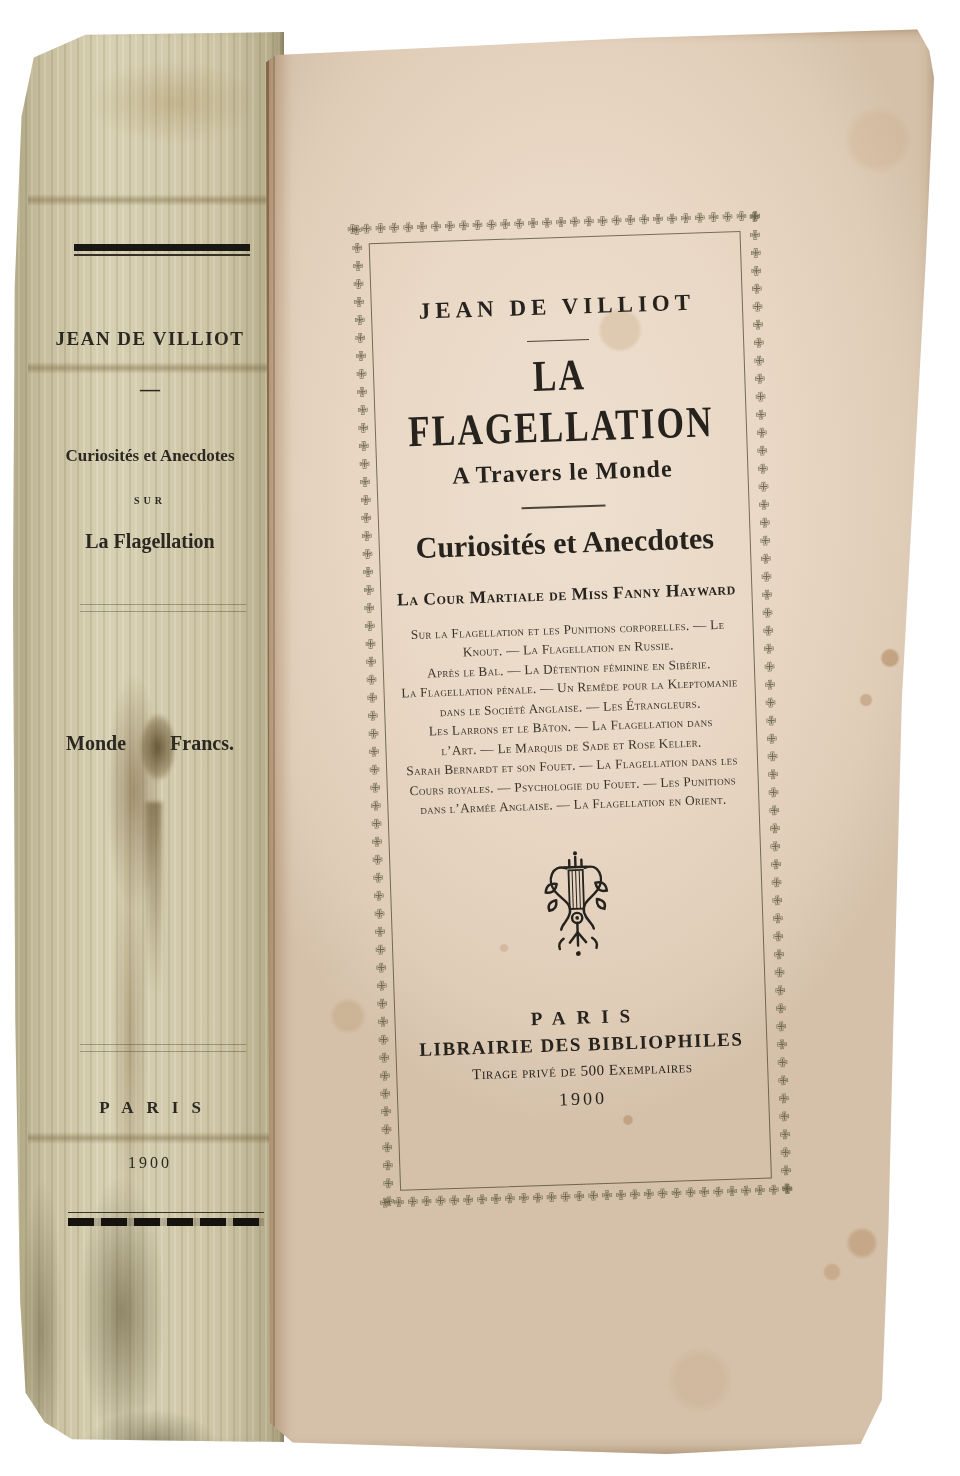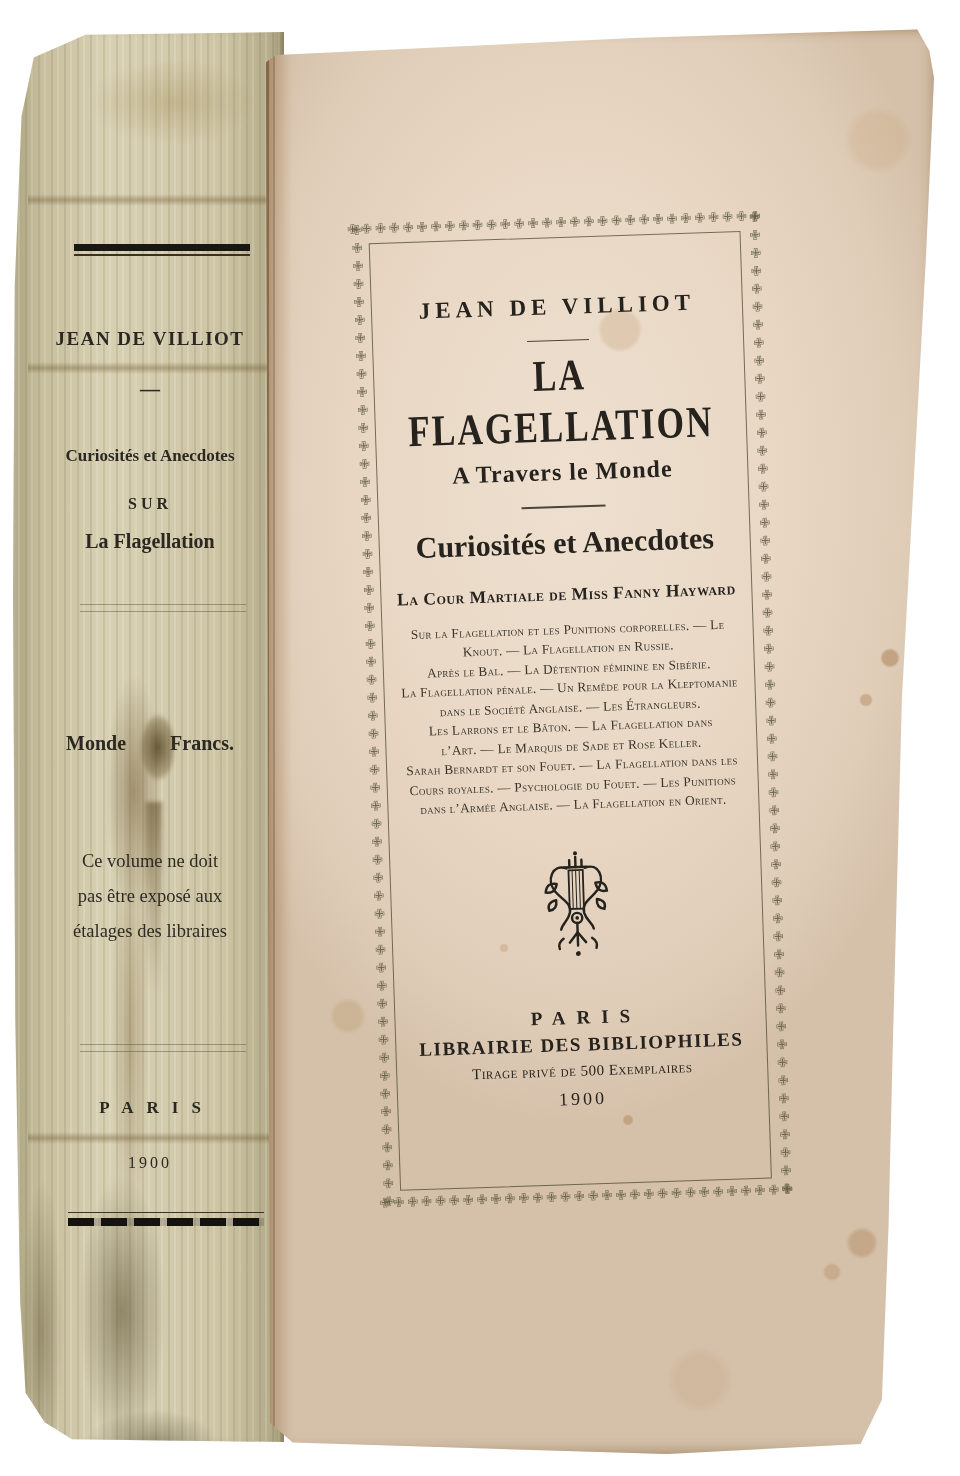--- a/index.html
+++ b/index.html
@@ -22,21 +22,21 @@
     box-shadow: inset -7px 0 10px -5px rgba(70,55,25,0.55), inset 4px 0 8px -4px rgba(255,255,250,0.5);
   }
   .spine-inner{position:absolute;left:16px;top:0;width:244px;height:100%;text-align:center;color:#2b2822;}
   .crease{position:absolute;left:0;width:100%;height:12px;
     background:linear-gradient(180deg,rgba(0,0,0,0) 0%,rgba(105,85,45,0.38) 50%,rgba(0,0,0,0) 100%);}
   .sp-bar-thick{position:absolute;left:46px;width:176px;height:7px;background:#191713;}
   .sp-bar-thin{position:absolute;left:46px;width:176px;height:1.6px;background:#36322a;}
   .sp-author{position:absolute;left:0;width:100%;top:296px;font-weight:bold;font-size:19px;letter-spacing:1.5px;}
   .sp-dash{position:absolute;left:0;width:100%;top:346px;font-size:20px;font-weight:bold;letter-spacing:0;}
   .sp-series{position:absolute;left:0;width:100%;top:414px;font-weight:bold;font-size:17px;}
-  .sp-sur{position:absolute;left:0;width:100%;top:463px;font-weight:bold;font-size:16px;letter-spacing:4px;}
+  .sp-sur{position:absolute;left:0;width:100%;top:463px;font-weight:bold;font-size:10px;letter-spacing:4px;}
   .sp-title{position:absolute;left:0;width:100%;top:498px;font-weight:bold;font-size:20px;}
   .sp-rule2{position:absolute;left:52px;width:166px;height:1.4px;background:#44403466;}
   .sp-price{position:absolute;left:0;width:100%;top:700px;font-weight:bold;font-size:20px;}
   .sp-price .gap{display:inline-block;width:44px;}
   .price-stain{position:absolute;left:104px;top:678px;width:52px;height:110px;
     background:radial-gradient(ellipse 24px 46px at 50% 34%, rgba(74,58,24,0.78), rgba(90,70,30,0.35) 60%, rgba(90,70,30,0) 75%);
     filter:blur(1.5px);}
   .price-drip{position:absolute;left:118px;top:770px;width:16px;height:190px;
     background:linear-gradient(180deg, rgba(86,66,28,0.5), rgba(86,66,28,0.12) 70%, rgba(86,66,28,0));filter:blur(2px);}
   .sp-notice{position:absolute;left:0;width:100%;top:812px;font-size:18.5px;line-height:35px;color:#2e2b24;}
@@ -112,25 +112,20 @@
         <div class="crease" style="top:330px"></div>
         <div class="sp-dash">—</div>
         <div class="sp-series">Curiosités et Anecdotes</div>
         <div class="sp-sur">SUR</div>
         <div class="sp-title">La Flagellation</div>
         <div class="sp-rule2" style="top:572px"></div>
         <div class="sp-rule2" style="top:579px"></div>
         <div class="sp-price"><span>Monde</span><span class="gap"></span><span>Francs.</span></div>
         <div class="price-stain"></div>
         <div class="price-drip"></div>
-        <div class="sp-notice">
-          <div>Ce volume ne doit</div>
-          <div>pas être exposé aux</div>
-          <div>étalages des libraires</div>
-        </div>
         <div class="sp-rule2" style="top:1012px"></div>
         <div class="sp-rule2" style="top:1019px"></div>
         <div class="sp-city">PARIS</div>
         <div class="crease" style="top:1100px"></div>
         <div class="sp-year">1900</div>
         <div class="sp-bar-broken-thin"></div>
         <div class="sp-bar-broken"></div>
       </div>
     </div>
 

